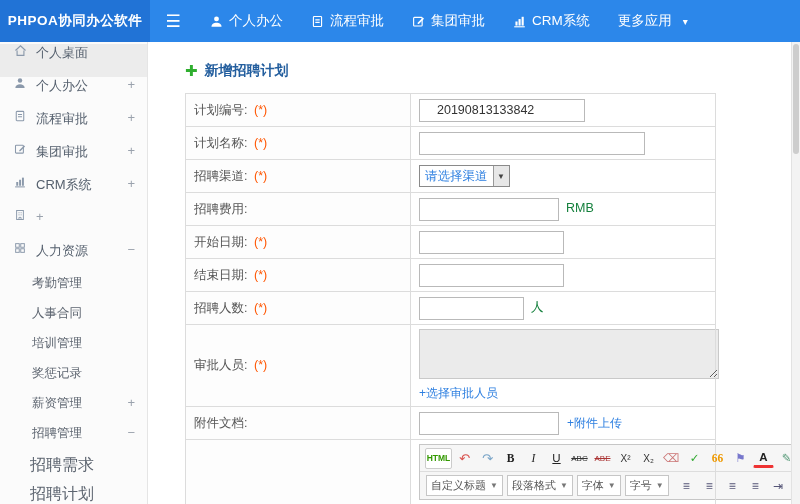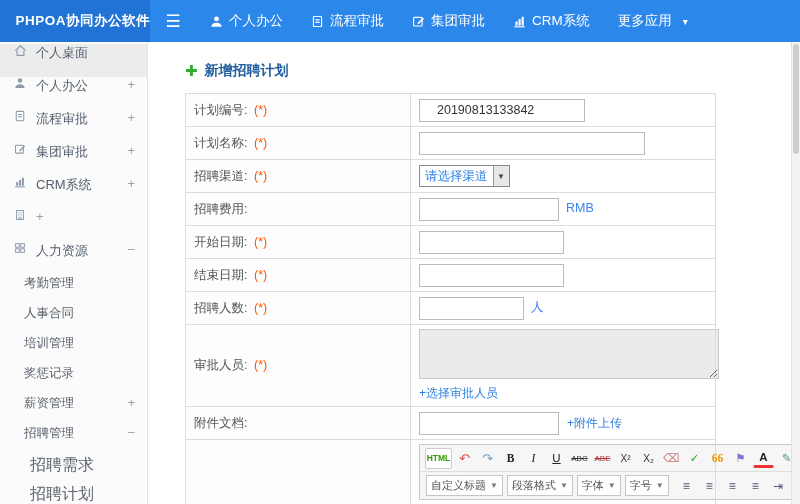--- a/index.html
+++ b/index.html
@@ -3,57 +3,57 @@
 <meta charset="utf-8">
 <style>
   *{margin:0;padding:0;box-sizing:border-box}
   html,body{width:800px;height:504px;overflow:hidden;background:#fff;
     font-family:"Liberation Sans","DejaVu Sans",sans-serif}
   .page{position:relative;width:800px;height:504px;overflow:hidden}
 
   
   .topbar{position:absolute;top:0;left:0;width:800px;height:42px;background:#2c87ea;
     display:flex;align-items:center;color:#fff;z-index:5}
-  .brand{width:150px;height:42px;line-height:42px;text-align:right;font-weight:bold;
+  .brand{width:150px;height:42px;line-height:42px;text-align:center;font-weight:bold;
     font-size:13.5px;background:#2173d6;letter-spacing:.5px}
   .hamburger{width:46px;text-align:center;font-size:17px;cursor:pointer}
   .topnav{display:flex;align-items:center;height:42px}
   .nav-item{display:flex;align-items:center;gap:6px;padding:0 14px;height:42px;
     font-size:13.5px;color:#fff;text-decoration:none;cursor:pointer}
   .nav-ico{display:inline-flex;color:#fff}
   .caret{font-size:10px;margin-left:5px}
 
   
   .sidebar{position:absolute;top:42px;left:0;width:148px;height:462px;background:#fbfbfb;
     border-right:1px solid #e5e5e5;padding-top:2px;overflow:hidden}
   .side-item{display:flex;align-items:flex-start;height:33px;padding:0 12px 0 14px;
     font-size:13px;color:#55606e;cursor:pointer}
   .side-item.active{background:#ececec}
   .s-ico{width:22px;display:inline-flex;align-items:center;color:#8b99ab}
   .s-label{flex:1}
   .s-toggle{color:#9aa2ad;font-size:13px}
-  .side-item.sub{padding-left:24px;height:30px;font-size:12.5px;color:#5d6570}
+  .side-item.sub{padding-left:32px;height:30px;font-size:12.5px;color:#5d6570}
   .side-item.sub2{padding-left:30px;height:29px;font-size:16px;color:#5d6570}
 
   
   .content{position:absolute;top:42px;left:148px;width:652px;height:462px;background:#fff;
     padding:20px 0 0 37px;overflow:hidden}
   .page-title{display:flex;align-items:center;gap:7px;font-size:14px;font-weight:bold;color:#235e9e}
   .plus-ico{color:#2fae2f;font-weight:bold;font-size:15px}
 
   table.form{border-collapse:collapse;margin-top:13px;table-layout:fixed;width:530px}
   table.form td{border:1px solid #dcdcdc;font-size:12.5px;color:#555;
     padding:4px 8px;vertical-align:middle;height:33px}
   td.lbl{width:225px;background:#fdfdfd}
   td.ctl{width:305px}
   .req{color:#f50;margin-left:3px}
   input.txt{border:1px solid #b9b9b9;height:23px;padding:0 17px;font-size:12.5px;color:#333;
     vertical-align:middle;background:#fff}
   .w165{width:166px}.w225{width:226px}.w140{width:140px}.w145{width:145px}.w105{width:105px}
-  .suffix{margin-left:7px;color:#3b82f6}
+  .suffix{margin-left:7px;color:#15803d}
   .select{display:inline-flex;align-items:stretch;border:1px solid #8a8a8a;background:#fff;
     height:22px;cursor:pointer}
   .sel-text{color:#2d7fe0;font-size:12.5px;padding:1px 5px;display:flex;align-items:center}
   .sel-arrow{width:16px;background:#e7e7e7;border-left:1px solid #999;font-size:8px;
     display:flex;align-items:center;justify-content:center;color:#444}
   textarea.approver{width:300px;height:50px;background:#ebebeb;border:1px solid #c9c9c9;
     resize:vertical;display:block}
   a.blue-link{color:#2d7fe0;font-size:12px;text-decoration:none;cursor:pointer;
     display:inline-block;margin-top:6px}
   a.blue-link.inline{margin:0 0 0 8px;vertical-align:middle}

